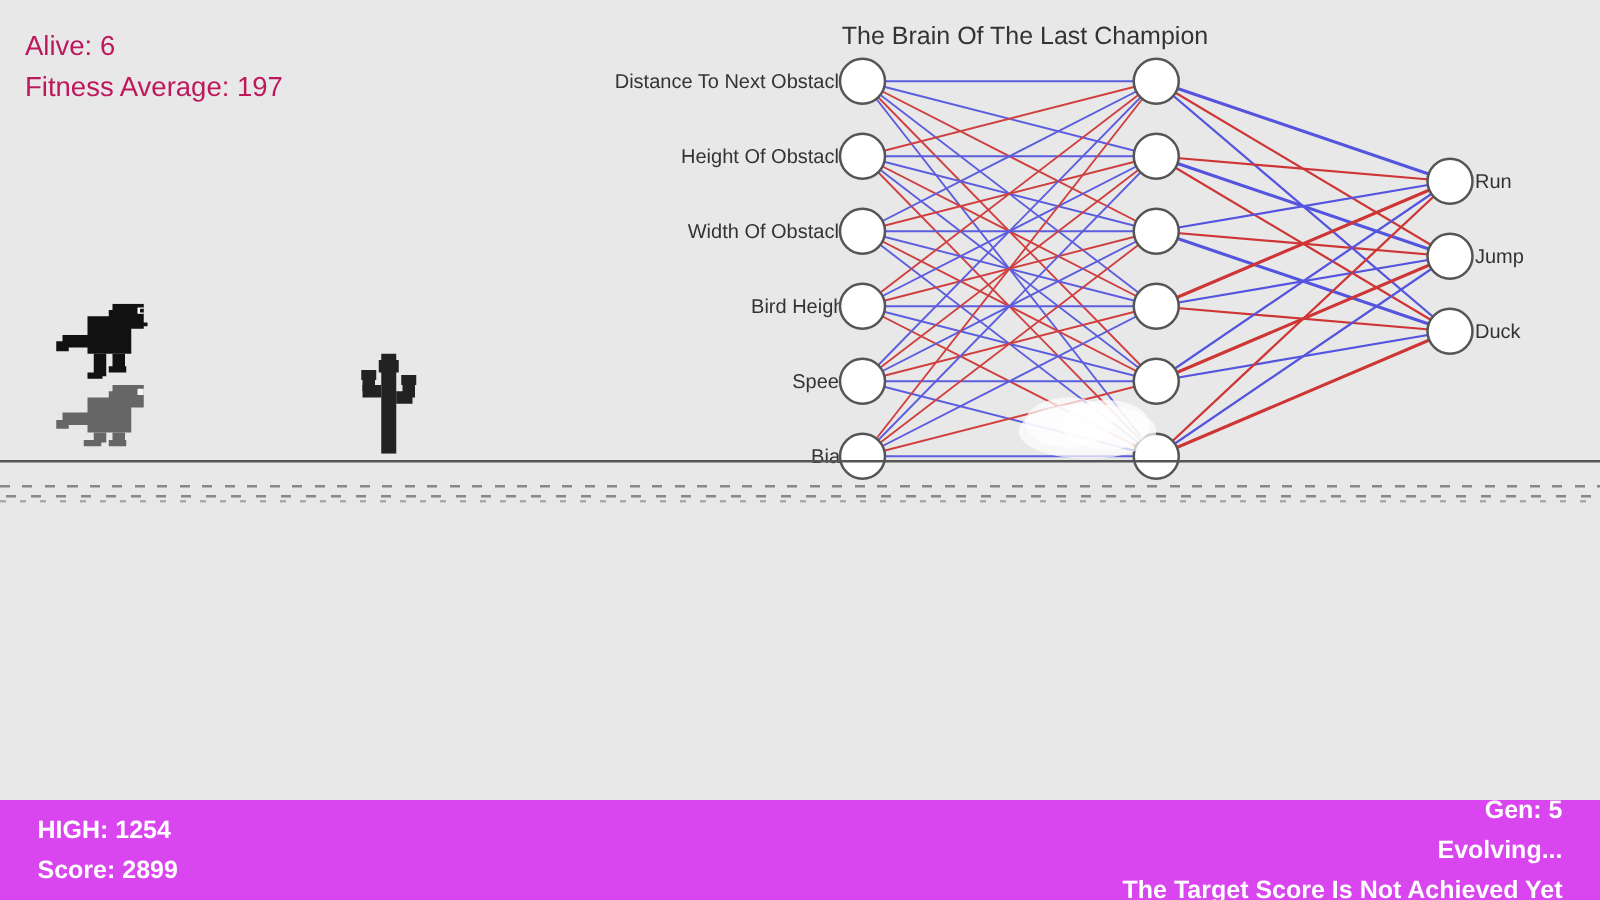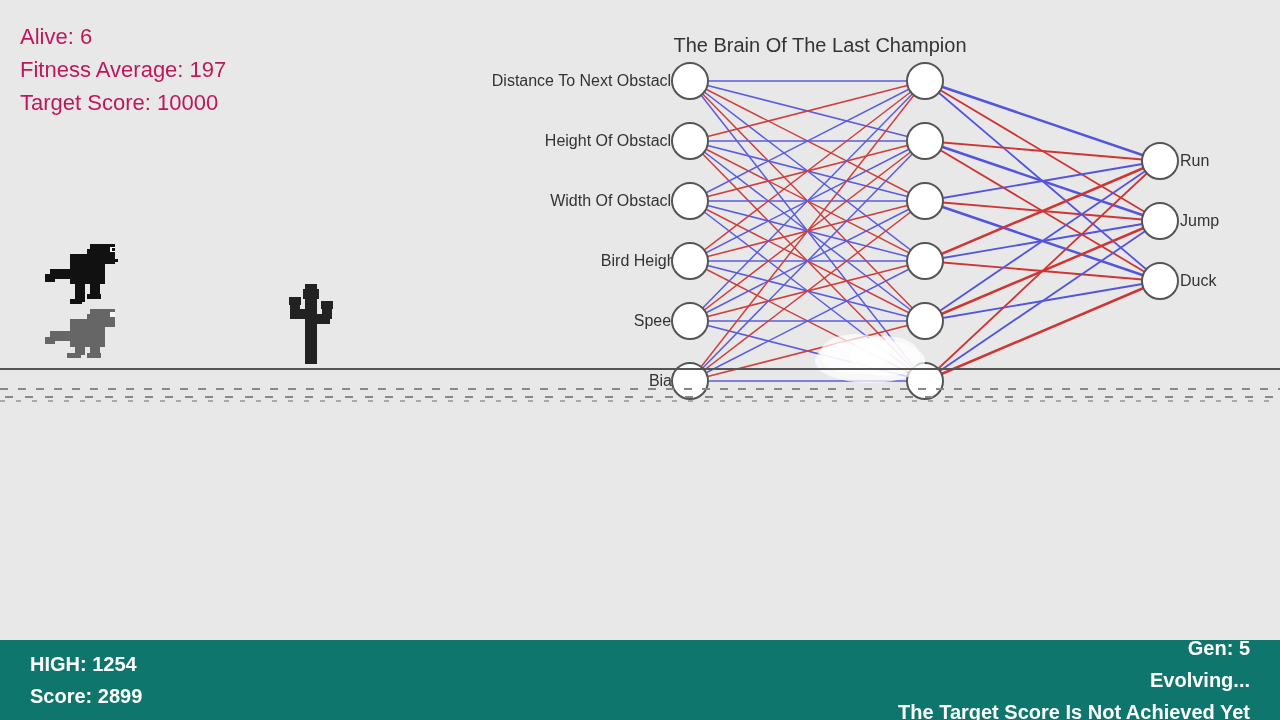--- a/index.html
+++ b/index.html
@@ -27,21 +27,21 @@
       left: 20px;
       font-size: 22px;
       font-weight: normal;
       color: #be185d;
       line-height: 1.5;
     }
 
     
     #nn-container {
       position: absolute;
-      top: 16px;
+      top: 0;
       left: 380px;
       width: 880px;
       height: 420px;
     }
 
     #nn-title {
       position: absolute;
       top: 18px;
       left: 50%;
       transform: translateX(-50%);
@@ -83,21 +83,21 @@
       left: 285px;
     }
 
     
     #bottom-bar {
       position: absolute;
       bottom: 0;
       left: 0;
       width: 1280px;
       height: 80px;
-      background: #0f766e;
+      background: #d946ef;
       display: flex;
       align-items: center;
       padding: 0 30px;
     }
 
     #bottom-left {
       color: #fff;
       font-size: 20px;
       font-weight: bold;
       line-height: 1.6;
@@ -130,23 +130,20 @@
 </head>
 <body>
 
 <div id="top-section">
   <div id="stats-panel">
     <div>
       <span>Alive:</span> <span>6</span>
     </div>
     <div>
       <span>Fitness Average:</span> <span>197</span>
-    </div>
-    <div>
-      <span>Target Score:</span> <span>10000</span>
     </div>
   </div>
 
   <div id="nn-container">
     <div id="nn-title">The Brain Of The Last Champion</div>
     <svg id="nn-svg" viewBox="0 0 880 420">
 
       <defs>
         <marker id="none" markerWidth="0" markerHeight="0"></marker>
       </defs>

